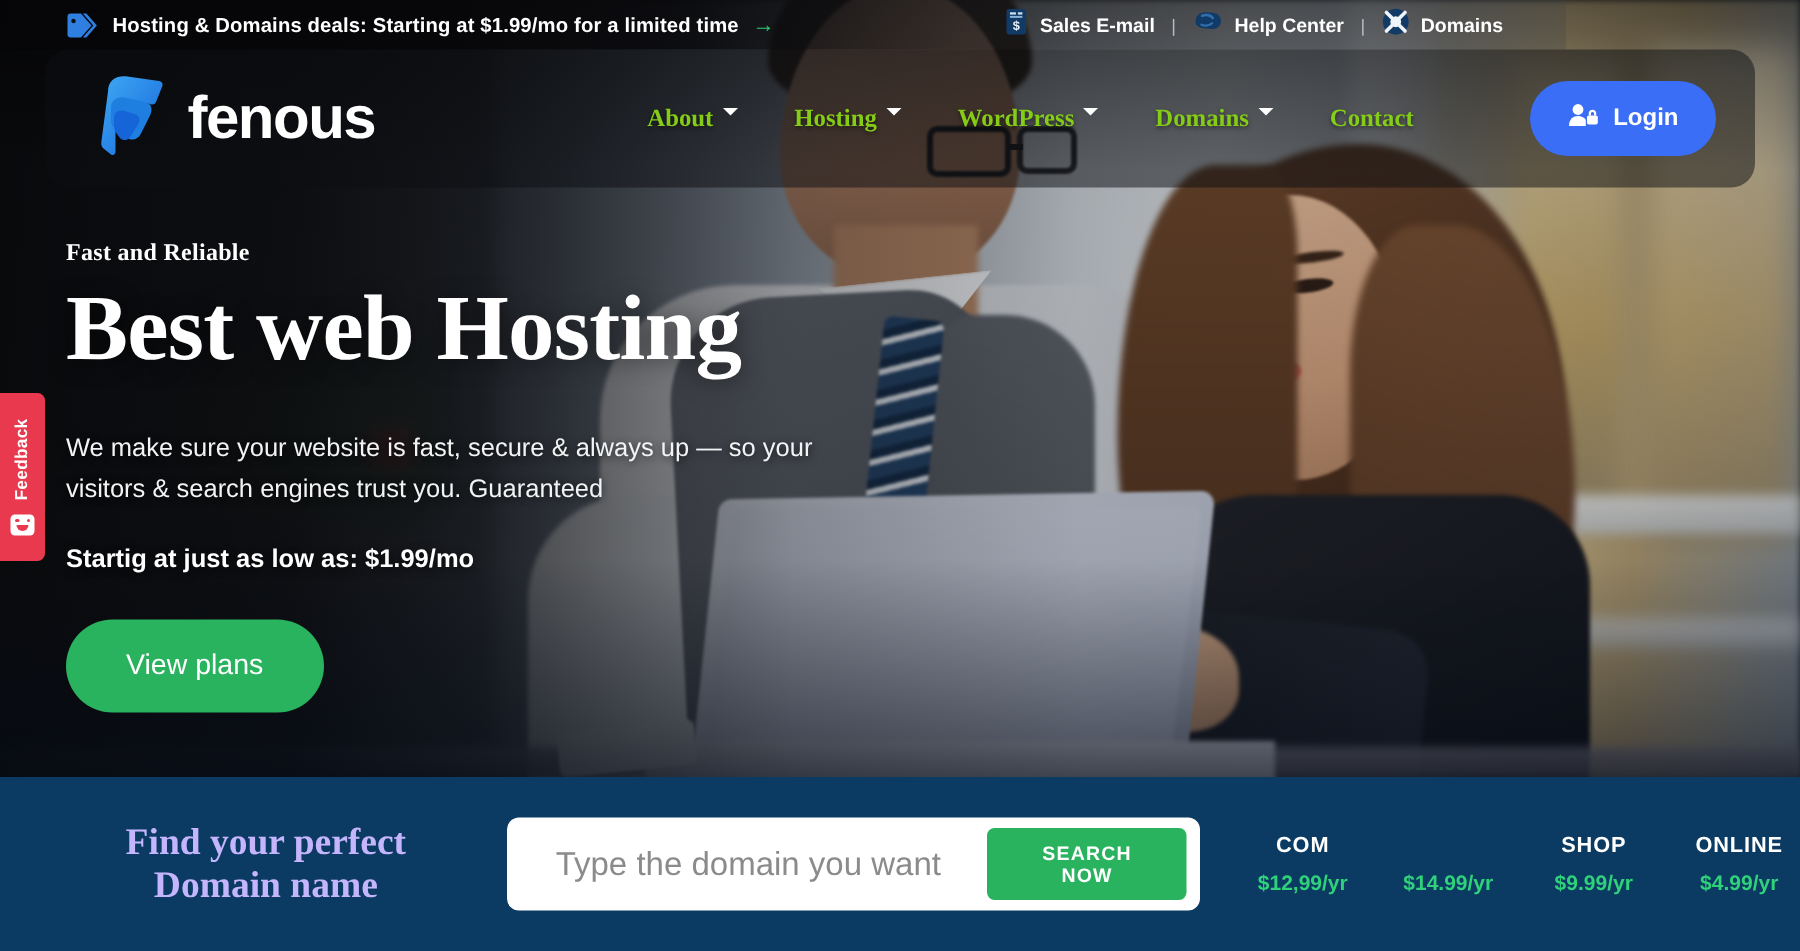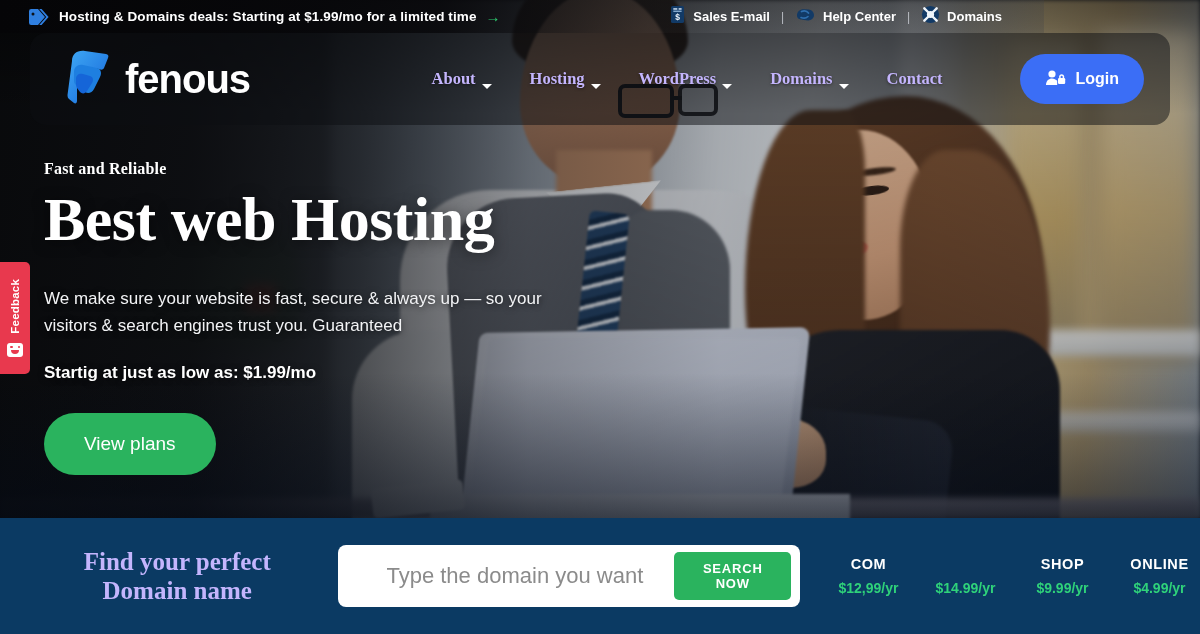--- a/index.html
+++ b/index.html
@@ -144,21 +144,21 @@
   .hero-veil-b {
     position:absolute; inset:0;
     background:linear-gradient(180deg, rgba(0,0,0,.45) 0%, rgba(0,0,0,0) 22%,
       rgba(0,0,0,0) 72%, rgba(4,10,22,.55) 100%);
   }
 
   
   .topbar {
     position:absolute; left:0; top:0; width:1044px; height:33px; z-index:40;
     display:flex; align-items:center; justify-content:space-between;
-    padding:0 42px 0 28px;
+    padding:0 42px 0 44px;
     background:linear-gradient(90deg, rgba(5,5,7,.97) 0%, rgba(8,8,11,.9) 42%,
       rgba(20,22,26,.5) 62%, rgba(60,64,70,.26) 100%);
   }
   .promo { display:flex; align-items:center; gap:9px; }
   .promo-text {
     color:#fff; font-size:13.5px; font-weight:bold; letter-spacing:.1px;
     white-space:nowrap;
   }
   .promo-arrow { color:#2ecc71; font-size:15px; font-weight:bold; line-height:1; }
   .tag-icon { display:block; }
@@ -173,23 +173,23 @@
     background:rgba(12,14,18,.50);
     border-radius:16px;
     display:flex; align-items:center; padding:0 26px 0 36px;
   }
   .brand { display:flex; align-items:center; gap:13px; cursor:pointer; }
   .brand-name {
     color:#fff; font-size:40px; font-weight:bold; letter-spacing:-1px; line-height:1;
   }
   .nav { display:flex; align-items:center; gap:38px; margin-left:auto; }
   .nav-item {
-    color:#c4b5fd; font-size:16.5px; font-weight:bold; cursor:pointer;
+    color:#84cc16; font-size:16.5px; font-weight:bold; cursor:pointer;
     font-family:"Liberation Serif", serif;
-    display:flex; align-items:flex-end; gap:6px; white-space:nowrap;
+    display:flex; align-items:flex-start; gap:6px; white-space:nowrap;
     text-shadow:0 1px 3px rgba(0,0,0,.5);
   }
   .caret {
     width:0; height:0; border-left:5px solid transparent; border-right:5px solid transparent;
     border-top:5px solid #fff; margin-top:3px;
   }
   .login-btn {
     margin-left:40px; background:#3b6ef6; color:#fff; border:none;
     border-radius:26px; height:50px; padding:0 25px; cursor:pointer;
     display:flex; align-items:center; gap:9px;
@@ -258,21 +258,20 @@
     width:265px; margin-left:48px;
   }
   .search-wrap {
     background:#fff; border-radius:8px; width:473px; height:62px; margin-left:32px;
     display:flex; align-items:center; padding:0 9px 0 0;
   }
   .search-input {
     flex:1; border:none; outline:none; height:60px; padding-left:32px;
     font-size:22px; color:#b91c1c; font-family:"Liberation Sans", sans-serif;
     background:transparent;
-    margin-left:16px;
   }
   .search-input::placeholder { color:#8b8b8b; }
   .search-btn {
     background:#2ab35e; color:#fff; border:none; border-radius:5px;
     height:48px; padding:0 20px; font-size:13px; font-weight:bold;
     letter-spacing:.8px; cursor:pointer; font-family:"Liberation Sans", sans-serif;
   }
   .tlds { display:flex; margin-left:28px; gap:16px; }
   .tld { width:81px; text-align:center; }
   .tld-name {

